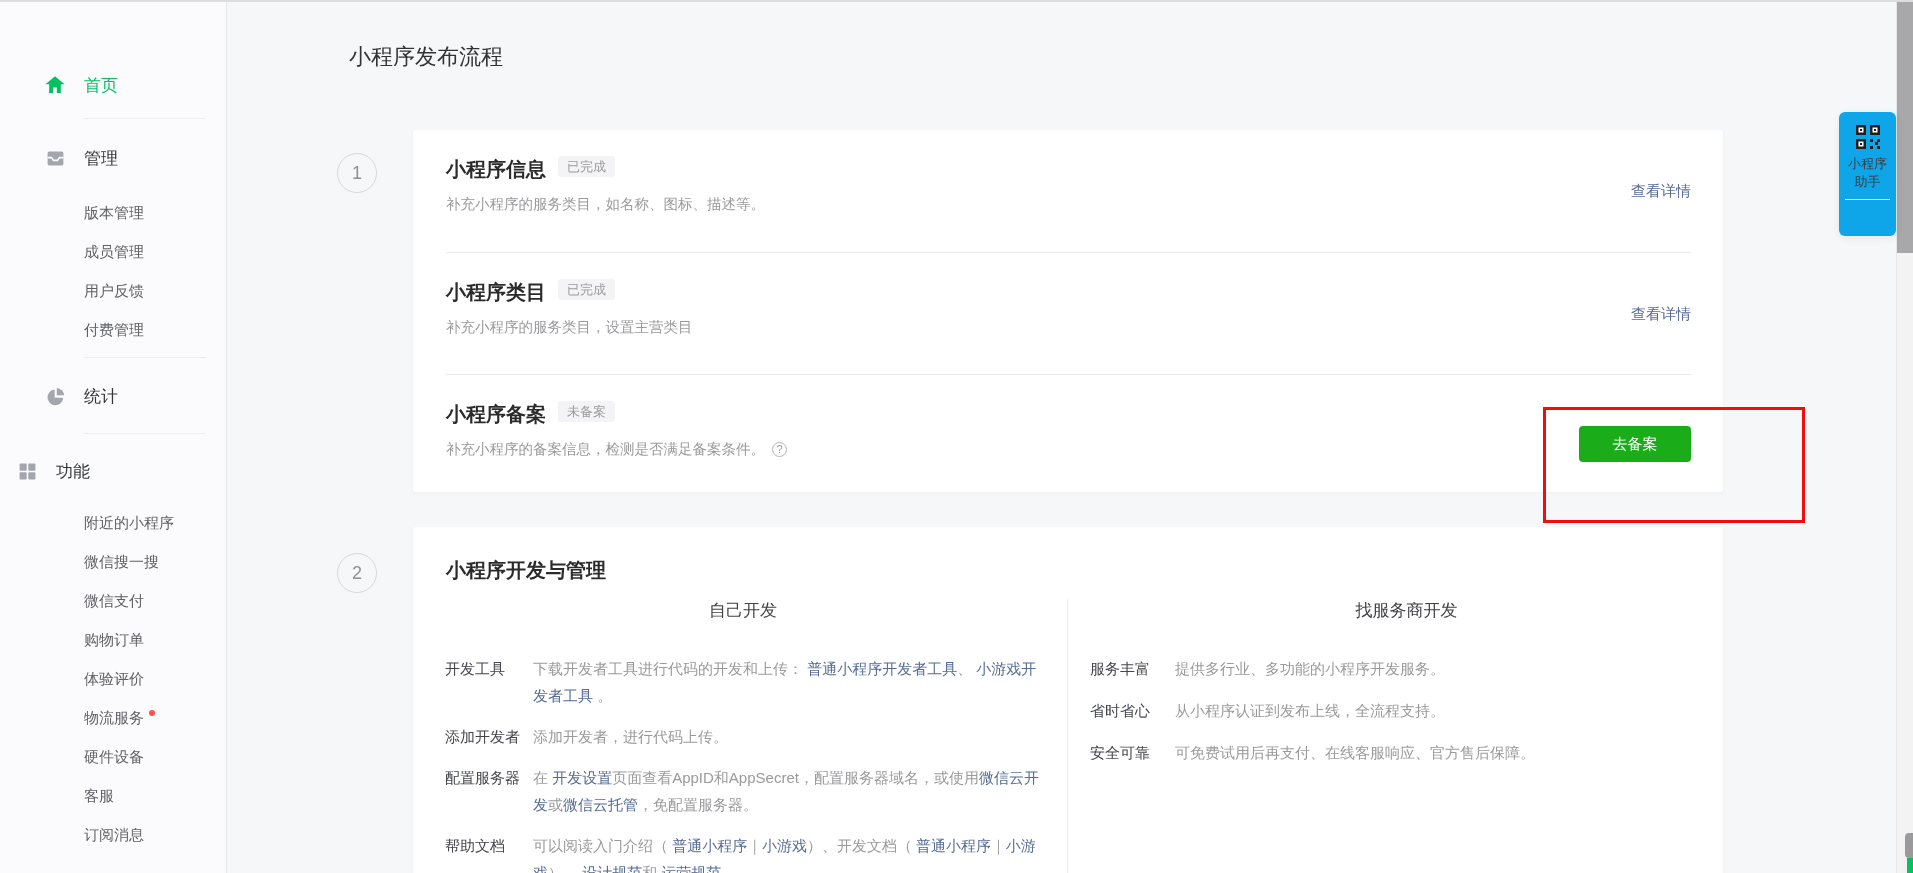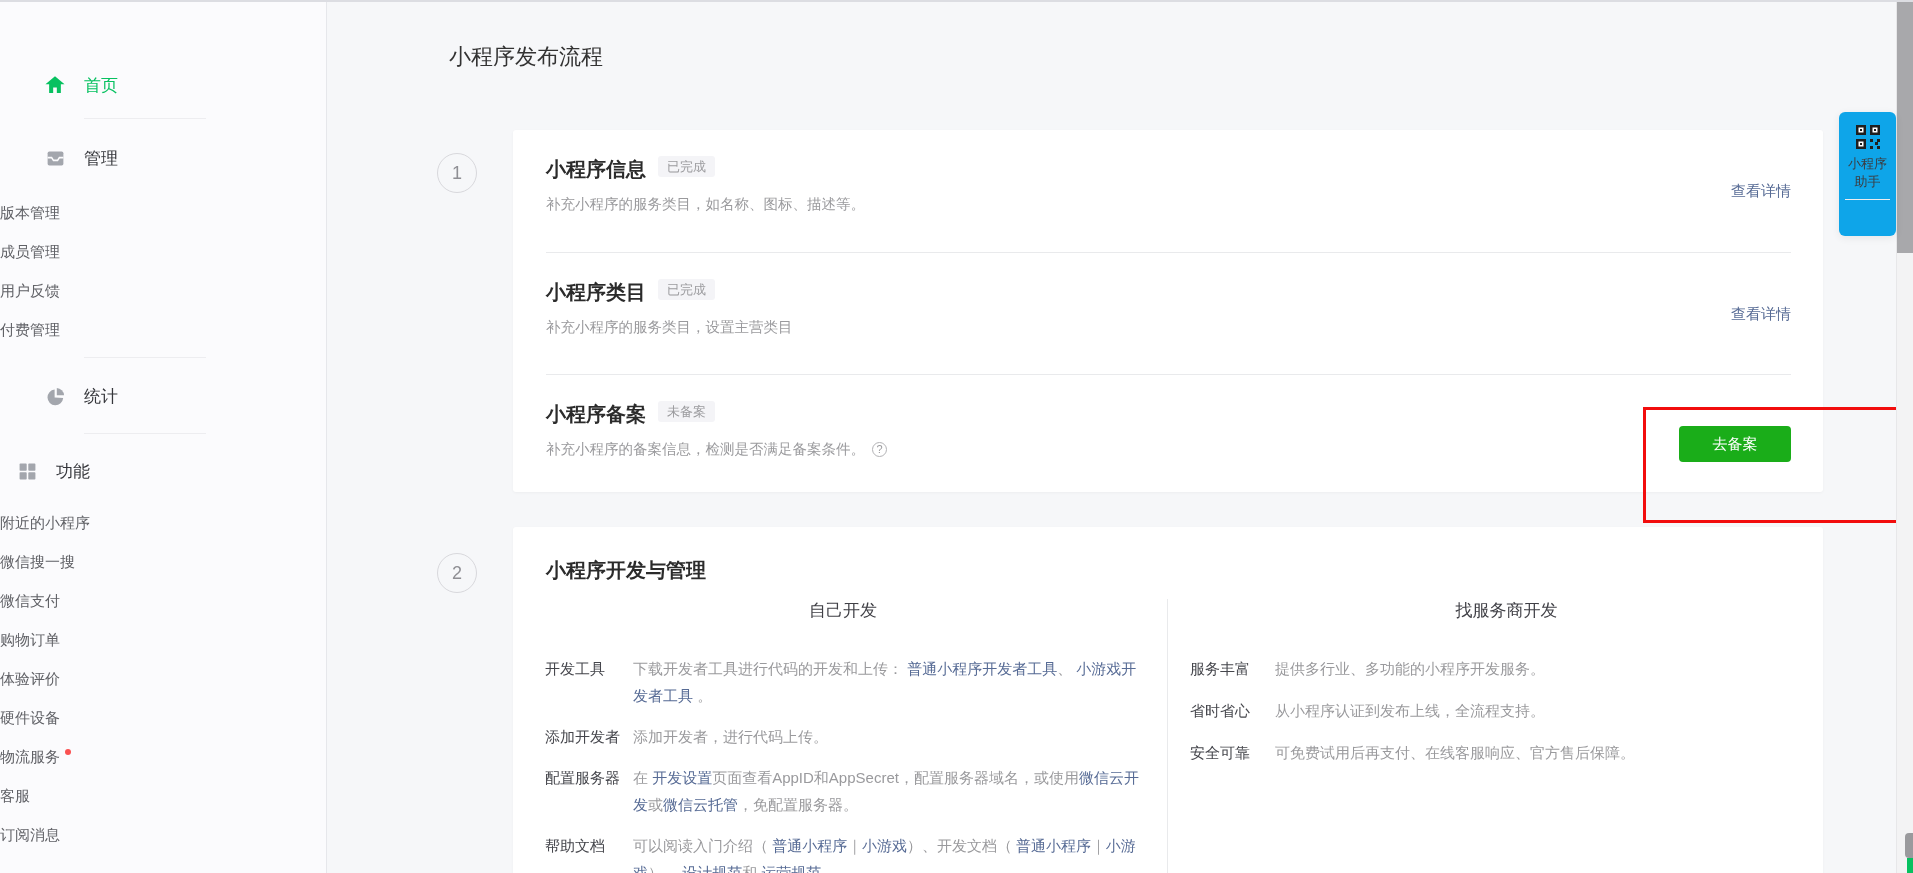--- a/index.html
+++ b/index.html
@@ -2,34 +2,34 @@
 <html><head>
 <meta charset="utf-8">
 <style>
   * { margin:0; padding:0; box-sizing:border-box; }
   html,body { width:1913px; height:873px; overflow:hidden; }
   body { font-family:"Liberation Sans","DejaVu Sans",sans-serif; background:#f6f7f9; color:#35363b; }
   .viewport { position:relative; width:1913px; height:873px; display:flex; }
   .top-edge { position:absolute; top:0; left:0; width:100%; height:2px; background:#dcdde2; z-index:20; }
 
   
-  .sidebar { width:327px; height:100%; background:#fbfbfd; border-right:1px solid #e6e7eb; padding-top:62px; flex:0 0 auto; }
+  .sidebar { width:227px; height:100%; background:#fbfbfd; border-right:1px solid #e6e7eb; padding-top:62px; flex:0 0 auto; }
   .nav-item { height:46px; display:flex; align-items:center; padding-left:44px; gap:18px; font-size:17px; color:#35363b; cursor:pointer; }
   .nav-item .ico { width:22px; height:22px; display:flex; align-items:center; justify-content:center; }
   .nav-item.active { color:#07c160; }
   .nav-divider { height:1px; background:#ededf0; margin-left:84px; width:122px; }
   .d1 { margin-top:10px; }
   .d2 { margin-top:7px; }
   .d3 { margin-top:14px; }
   .g-manage { margin-top:16px; }
   .g-stats { margin-top:15px; }
   .g-features { margin-top:14px;padding-left:16px; }
   .subnav { margin-top:13px; }
   .subnav.second { margin-top:10px; }
-  .sub-item { height:39px; display:flex; align-items:center; font-size:15px; color:#606166; cursor:pointer; position:relative; }
+  .sub-item { height:39px; display:flex; align-items:center; padding-left:84px; font-size:15px; color:#606166; cursor:pointer; position:relative; }
   .dot { width:6px; height:6px; border-radius:50%; background:#fa5151; margin:-12px 0 0 5px; display:inline-block; }
 
   
   .main { flex:1; position:relative; padding-top:42px; }
   h1.page-title { margin-left:122px; font-size:22px; font-weight:500; color:#333; line-height:30px; }
   .step { position:relative; margin-left:186px; width:1310px; }
   .step-circle { position:absolute; left:-76px; width:40px; height:40px; border:1px solid #d8d8dc; border-radius:50%; color:#8f8f94; font-size:18px; display:flex; align-items:center; justify-content:center; background:transparent; }
   .c1 { top:23px; }
   .c2 { top:26px; }
   .card { background:#fff; border-radius:3px; box-shadow:0 1px 3px rgba(0,0,0,0.04); }
@@ -151,25 +151,25 @@
       <div class="sub-item">
           <span>微信支付</span>
         </div>
       <div class="sub-item">
           <span>购物订单</span>
         </div>
       <div class="sub-item">
           <span>体验评价</span>
         </div>
       <div class="sub-item">
-          <span>硬件设备</span>
-        </div>
-      <div class="sub-item">
           <span>物流服务</span>
           <span class="dot"></span>
+        </div>
+      <div class="sub-item">
+          <span>硬件设备</span>
         </div>
       <div class="sub-item">
           <span>客服</span>
         </div>
       <div class="sub-item">
           <span>订阅消息</span>
         </div>
     </div>
   </aside>
 

